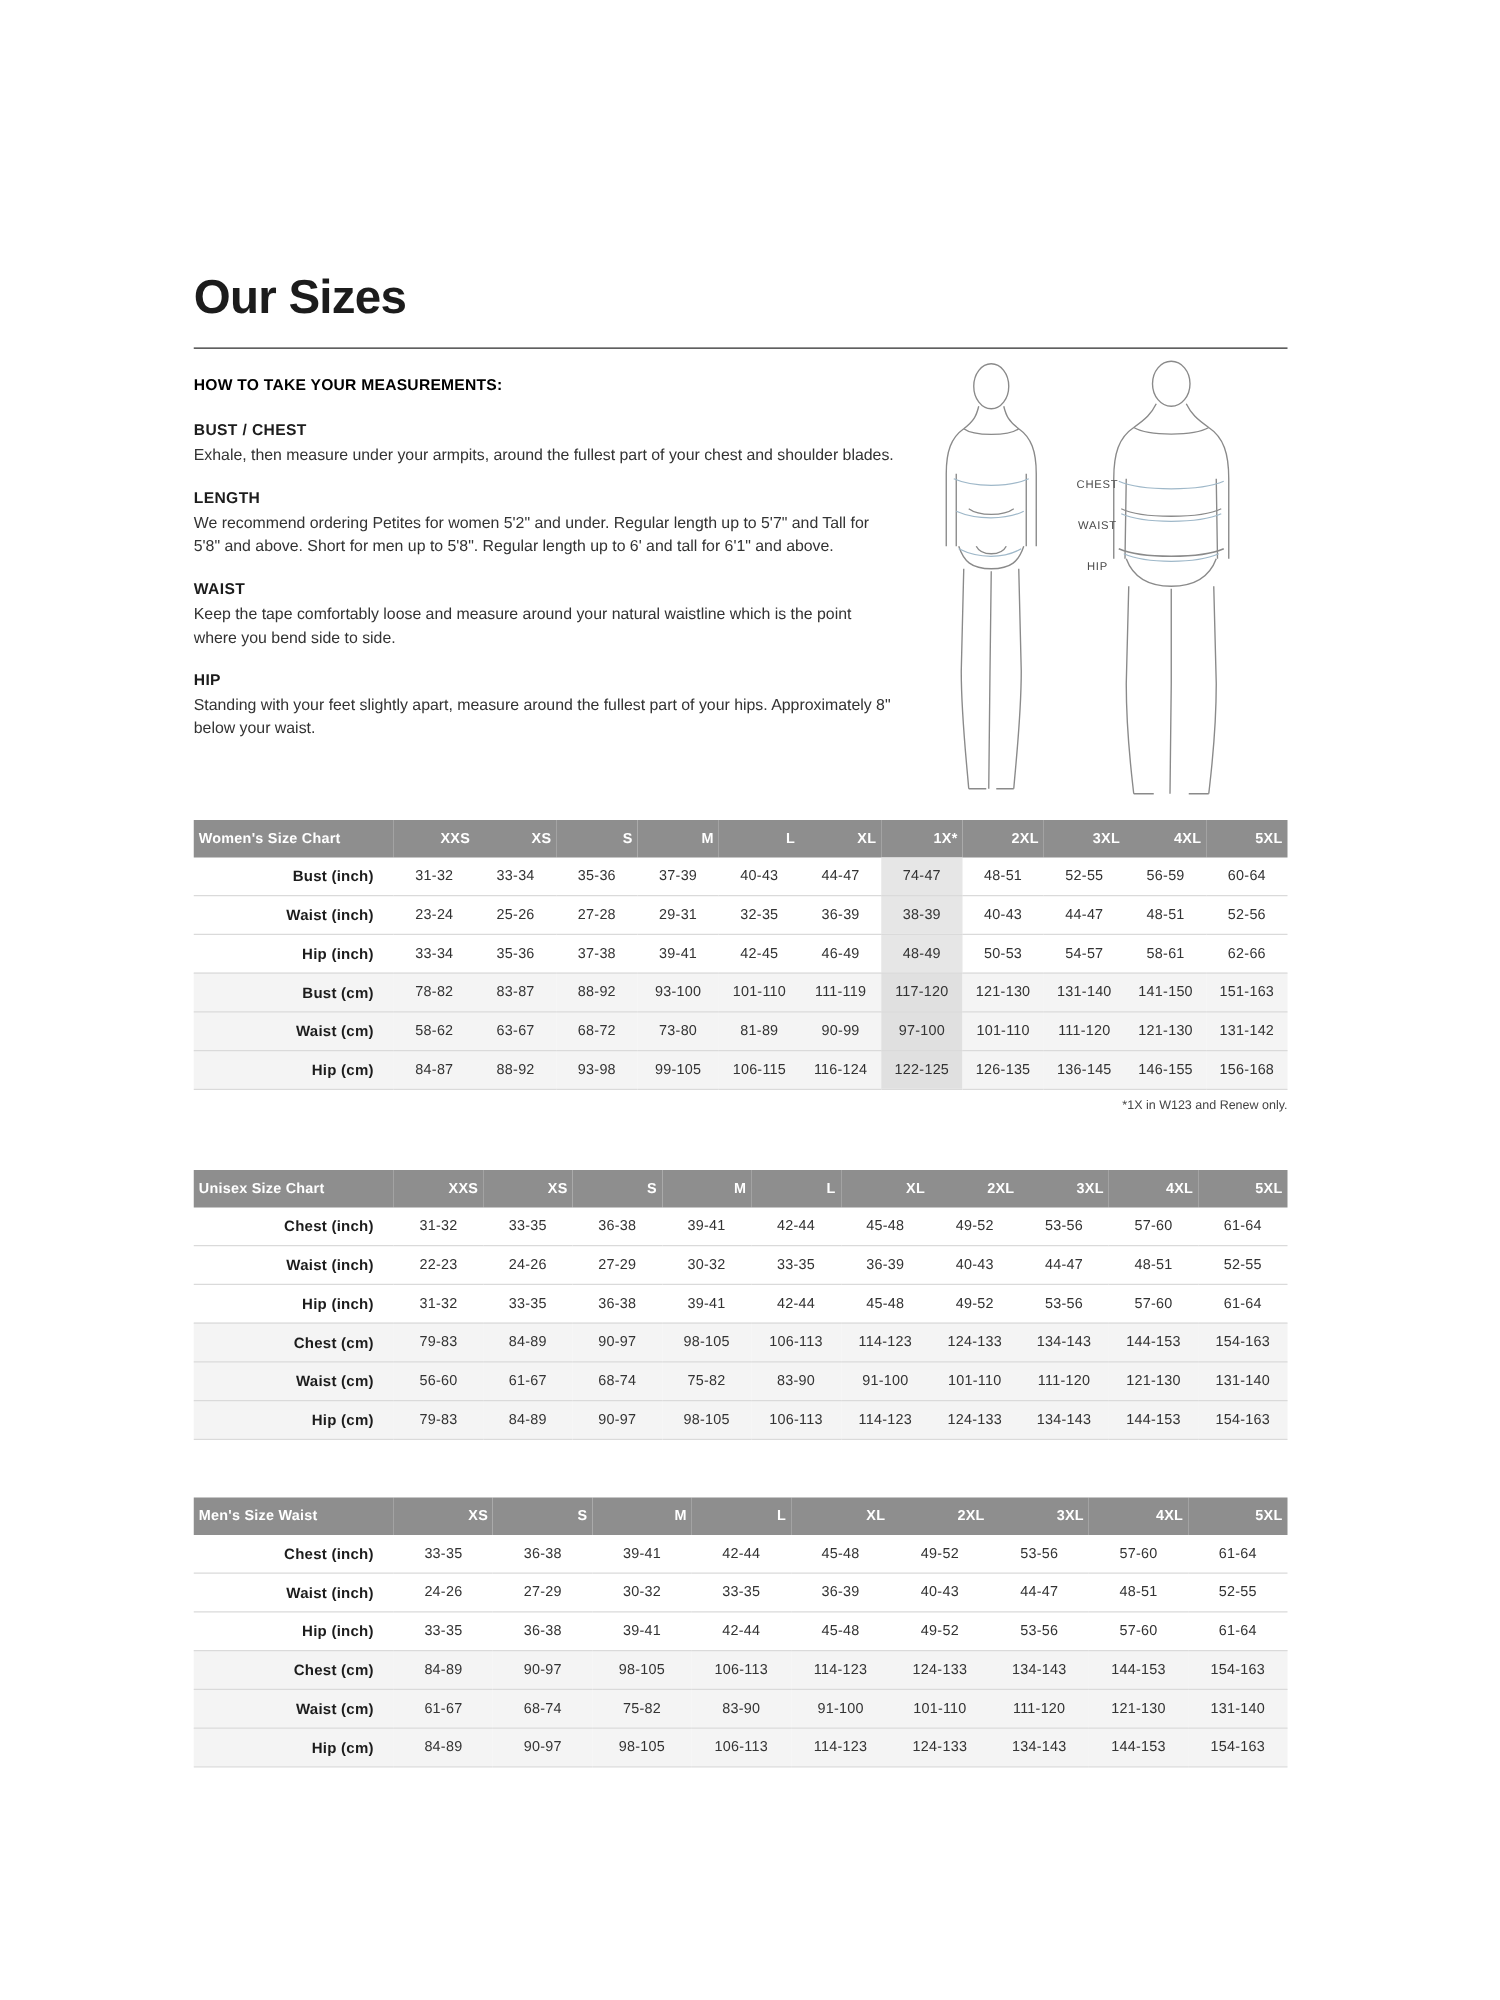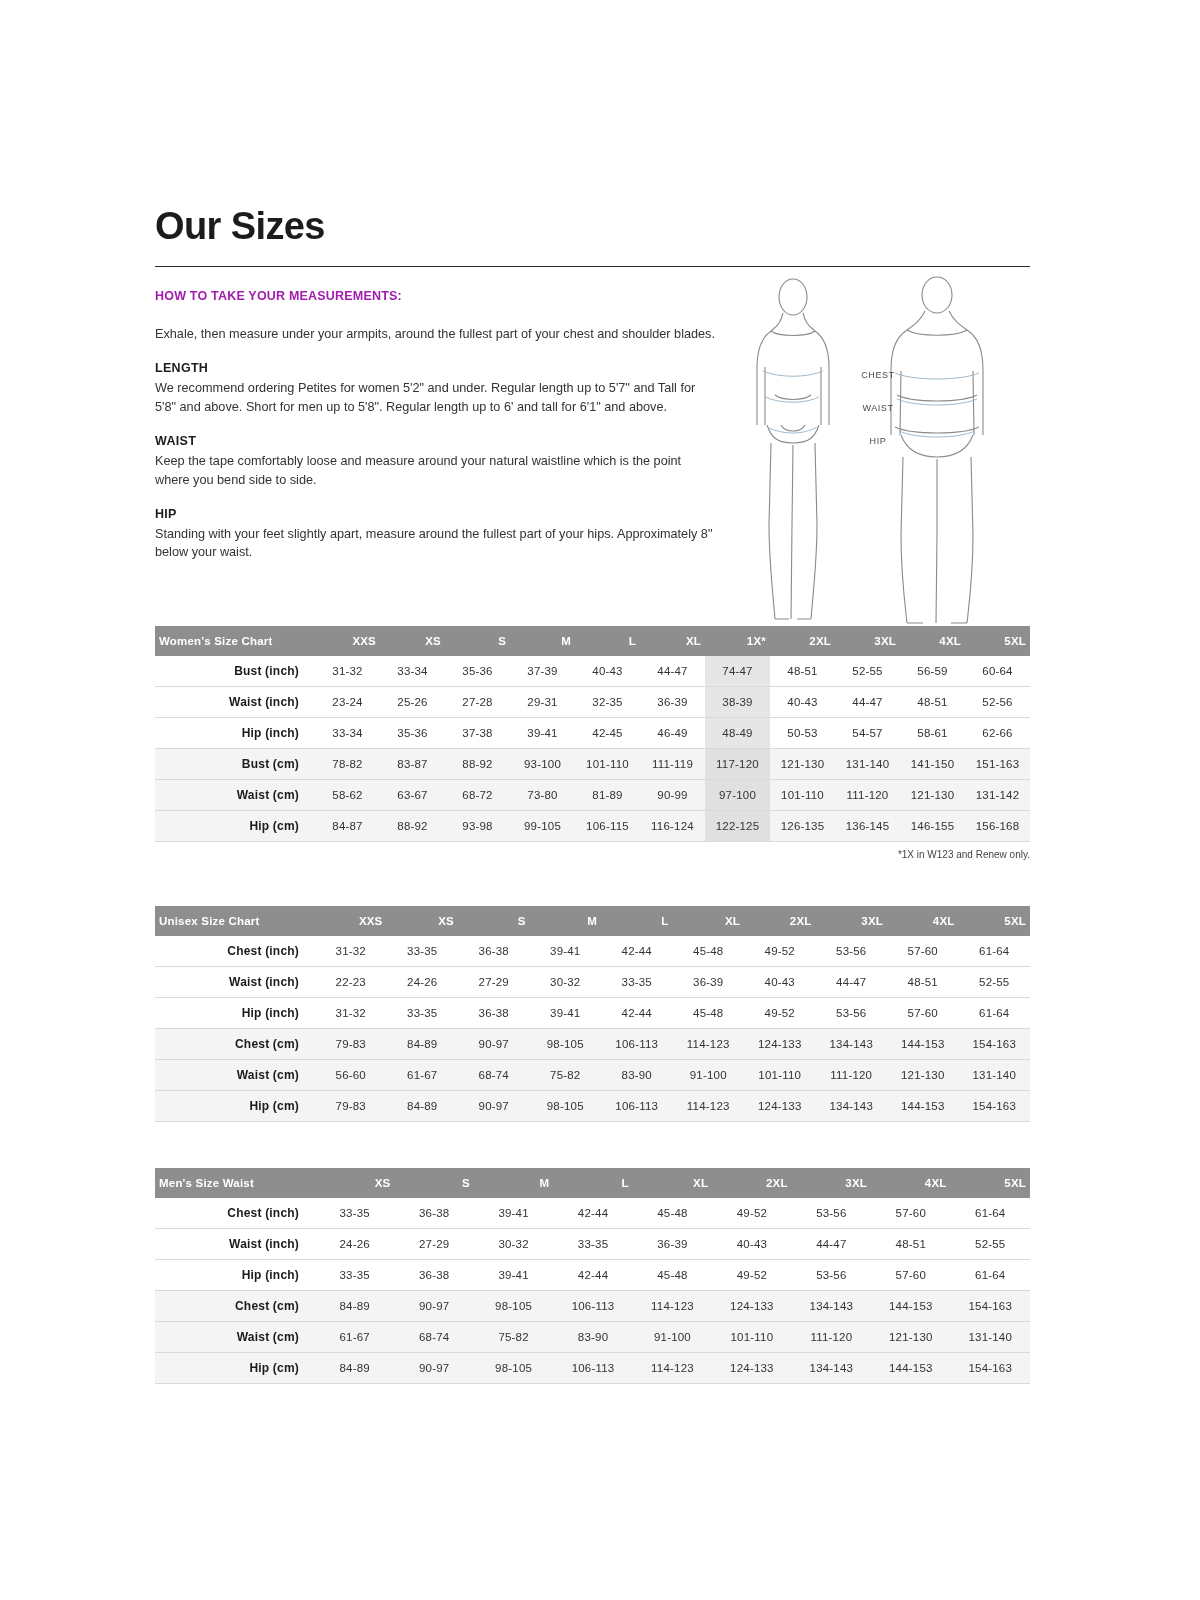--- a/index.html
+++ b/index.html
@@ -10,21 +10,21 @@
   body {
     width: 1200px;
     height: 1600px;
     font-family: "Liberation Sans", sans-serif;
     color: #2b2b2b;
     position: relative;
     overflow: hidden;
   }
   .page {
     position: absolute;
-    left: 0; top: 0;
+    left: 0; top: 12px;
     width: 1200px;
     height: 1324px;
   }
   .content {
     position: absolute;
     left: 155px;
     top: 205px;
     width: 875px;
   }
   h1.title {
@@ -36,21 +36,21 @@
   }
   .rule {
     border-bottom: 1px solid #2b2b2b;
     margin-bottom: 22px;
   }
   .howto {
     font-size: 12.5px;
     font-weight: 700;
     letter-spacing: 0.2px;
     margin-bottom: 22px;
-    color: #a21caf;
+    color: #000000;
   }
   .measure-block {
     width: 560px;
     margin-bottom: 18px;
   }
   .measure-block .mb-title {
     font-size: 12.5px;
     font-weight: 700;
     letter-spacing: 0.3px;
     margin-bottom: 4px;
@@ -144,20 +144,21 @@
 
   <div class="content">
 
     <h1 class="title">Our Sizes</h1>
     <div class="rule"></div>
 
     <div class="howto">HOW TO TAKE YOUR MEASUREMENTS:</div>
 
     <div id="measure-sections">
         <div class="measure-block">
+          <div class="mb-title">BUST / CHEST</div>
           <div class="mb-body">Exhale, then measure under your armpits, around the fullest part of your chest and shoulder blades.</div>
         </div>
         <div class="measure-block">
           <div class="mb-title">LENGTH</div>
           <div class="mb-body">We recommend ordering Petites for women 5'2" and under. Regular length up to 5'7" and Tall for 5'8" and above. Short for men up to 5'8". Regular length up to 6' and tall for 6'1" and above.</div>
         </div>
         <div class="measure-block">
           <div class="mb-title">WAIST</div>
           <div class="mb-body">Keep the tape comfortably loose and measure around your natural waistline which is the point where you bend side to side.</div>
         </div>

